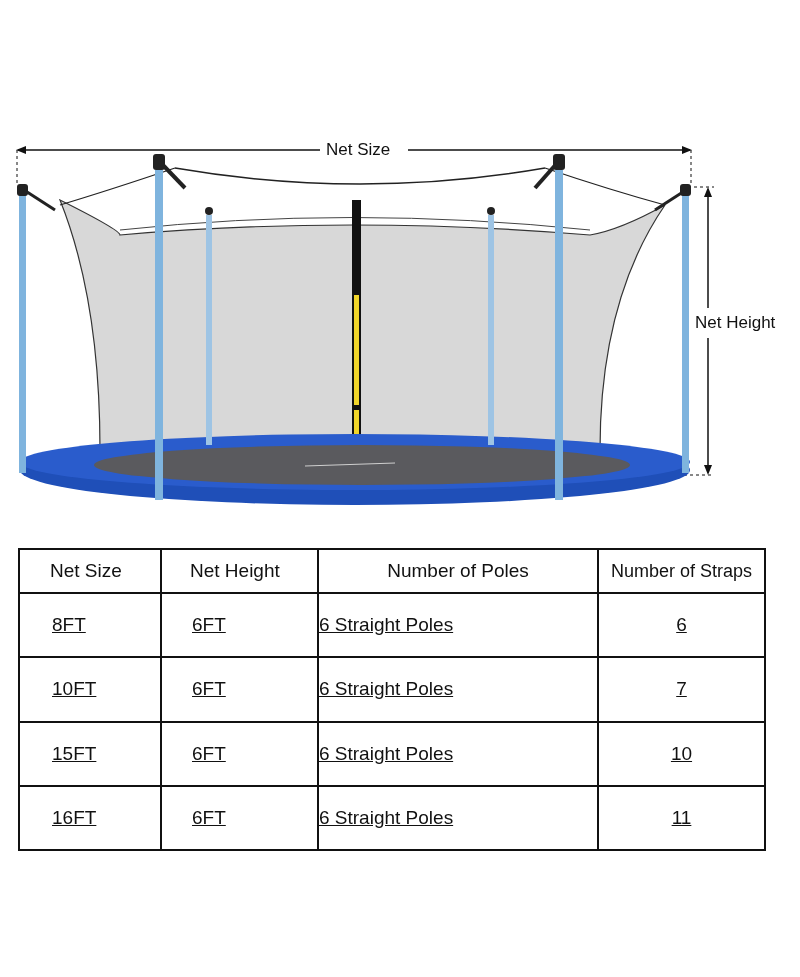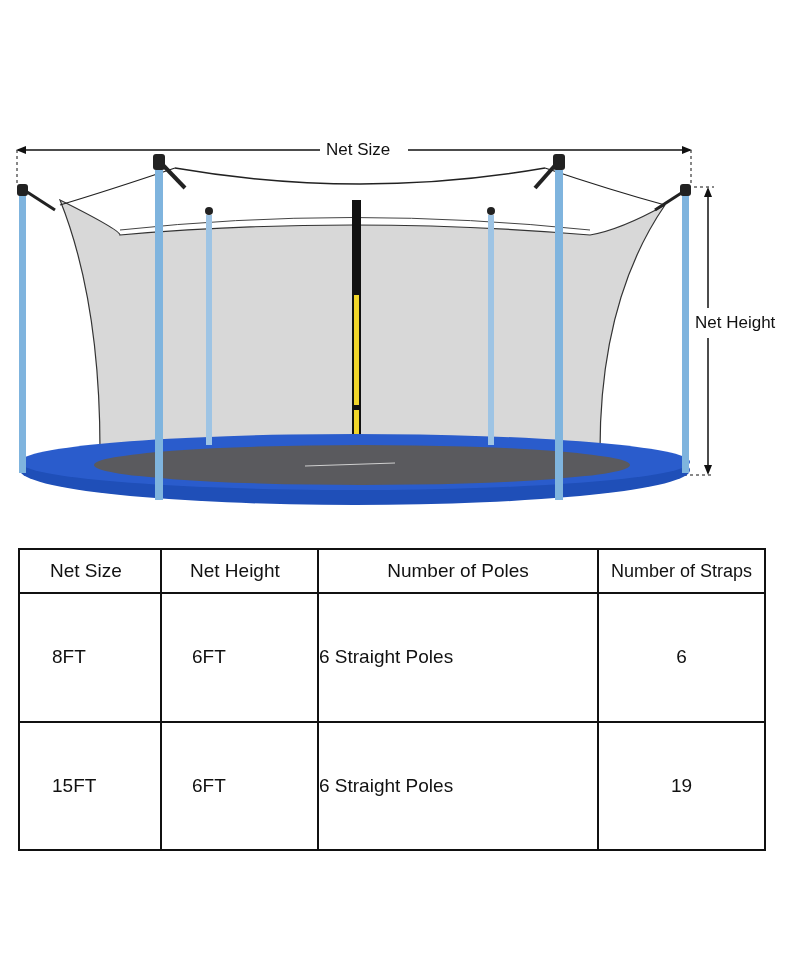--- a/index.html
+++ b/index.html
@@ -2,21 +2,21 @@
 <html><head>
   <meta charset="utf-8">
   <style>
     html, body { margin: 0; padding: 0; background: #ffffff; }
     body { width: 800px; height: 977px; position: relative; overflow: hidden; font-family: "Liberation Sans", sans-serif; color: #111; }
     .illustration { position: absolute; left: 0; top: 0; width: 800px; height: 520px; }
     .dim-label { position: absolute; font-size: 17px; color: #111; background: #fff; padding: 0 4px; white-space: nowrap; }
     .spec-table { position: absolute; left: 18px; top: 548px; width: 746px; height: 303px; border-collapse: collapse; border: 2px solid #111; table-layout: fixed; }
     .spec-table th, .spec-table td { border: 2px solid #111; font-weight: normal; font-size: 19px; color: #111; padding: 0; }
     .spec-table th { height: 42px; }
-    .spec-table td { height: 43px; }
+    .spec-table td { height: 43px; text-decoration: underline; }
     .c1 { text-align: left; padding-left: 32px !important; }
     .c2 { text-align: left; padding-left: 30px !important; }
     .c3 { }
     .c4 { text-align: center; margin-top: 35px; }
     .spec-table th.c1 { padding-left: 30px !important; }
     .spec-table th.c2 { padding-left: 28px !important; }
     .spec-table th.c4 { font-size: 18px; white-space: nowrap; }
   </style>
 </head>
 <body>
@@ -104,19 +104,31 @@
     </tr>
   </thead>
   <tbody>
     <tr>
       <td class="c1">8FT</td>
       <td class="c2">6FT</td>
       <td class="c3">6 Straight Poles</td>
       <td class="c4">6</td>
     </tr>
     <tr>
+      <td class="c1">10FT</td>
+      <td class="c2">6FT</td>
+      <td class="c3">6 Straight Poles</td>
+      <td class="c4">7</td>
+    </tr>
+    <tr>
       <td class="c1">15FT</td>
       <td class="c2">6FT</td>
       <td class="c3">6 Straight Poles</td>
-      <td class="c4">19</td>
+      <td class="c4">10</td>
+    </tr>
+    <tr>
+      <td class="c1">16FT</td>
+      <td class="c2">6FT</td>
+      <td class="c3">6 Straight Poles</td>
+      <td class="c4">11</td>
     </tr>
   </tbody>
 </table>
 
 </body></html>

